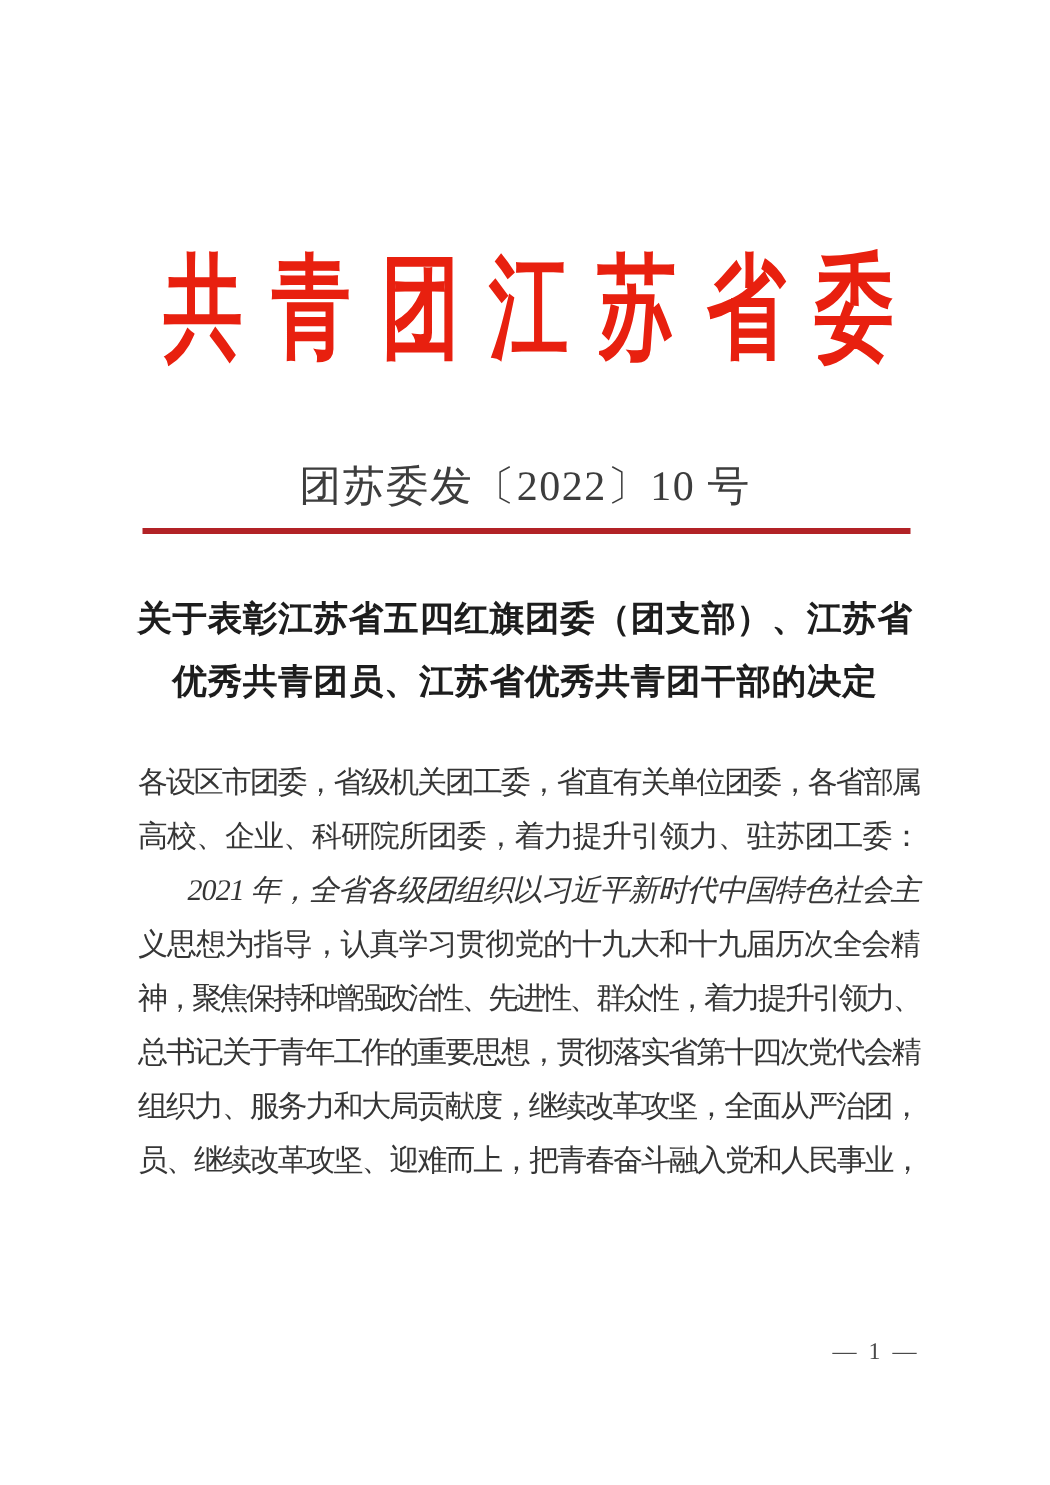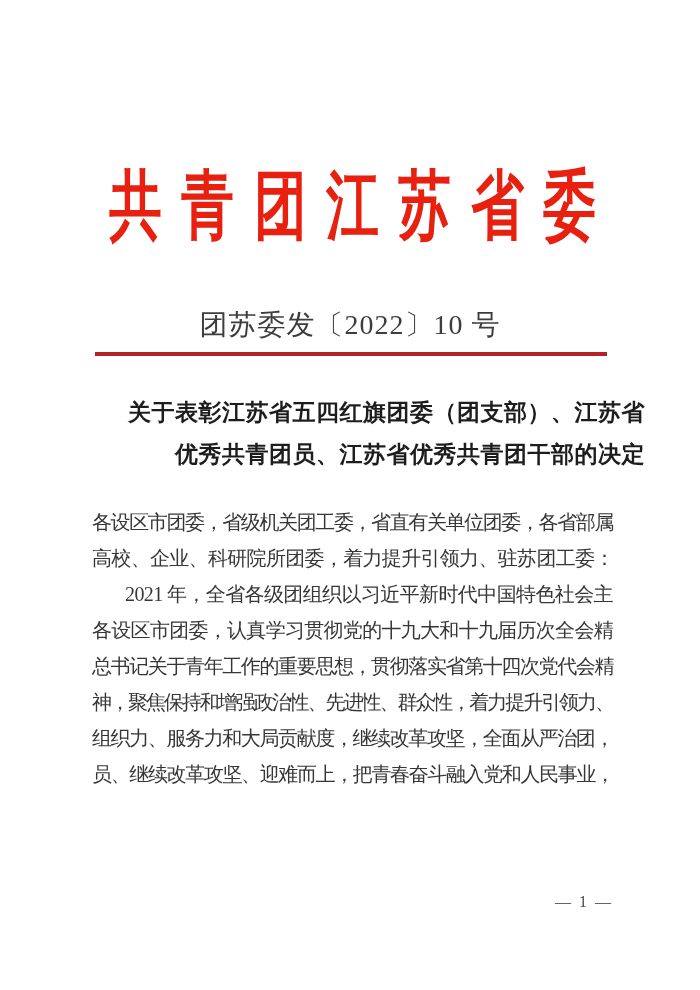--- a/index.html
+++ b/index.html
@@ -26,21 +26,21 @@
     text-align:center;font-size:28px;line-height:30px;
     color:#3d3d3d;letter-spacing:1px;
   }
   
   .red-rule{
     position:absolute;left:95px;top:352px;width:512px;height:4px;
   }
   
   .doc-title{
     position:absolute;left:55px;right:55px;top:392px;
-    text-align:right;font-weight:bold;font-size:23px;line-height:42px;
+    text-align:center;font-weight:bold;font-size:23px;line-height:42px;
     color:#1d1d1d;letter-spacing:0.5px;
   }
   
   .body-text{
     position:absolute;left:92px;top:504px;width:521px;
     color:#363636;
   }
   .jline{
     height:36px;line-height:36px;font-size:20px;
     white-space:nowrap;overflow:visible;
@@ -74,23 +74,23 @@
   <div class="red-rule" style="background: rgb(178, 34, 38);"></div>
 
   <div class="doc-title">
     <div>关于表彰江苏省五四红旗团委（团支部）、江苏省</div>
     <div>优秀共青团员、江苏省优秀共青团干部的决定</div>
   </div>
 
   <div class="body-text">
     <div class="jline" style="letter-spacing: -1.39286px;">各设区市团委，省级机关团工委，省直有关单位团委，各省部属</div>
     <div class="jline" style="letter-spacing: -1.39286px;">高校、企业、科研院所团委，着力提升引领力、驻苏团工委：</div>
-    <div class="jline indent" style="letter-spacing: -0.607143px;">2021 年，全省各级团组织以习近平新时代中国特色社会主</div>
-    <div class="jline" style="letter-spacing: -0.703704px;">各设区市团委，认真学习贯彻党的十九大和十九届历次全会精</div>
+    <div class="jline indent" style="letter-spacing: -0.607143px; font-style: italic;">2021 年，全省各级团组织以习近平新时代中国特色社会主</div>
+    <div class="jline" style="letter-spacing: -0.703704px;">义思想为指导，认真学习贯彻党的十九大和十九届历次全会精</div>
+    <div class="jline" style="letter-spacing: -2.03448px;">神，聚焦保持和增强政治性、先进性、群众性，着力提升引领力、</div>
     <div class="jline" style="letter-spacing: -1.39286px;">总书记关于青年工作的重要思想，贯彻落实省第十四次党代会精</div>
-    <div class="jline" style="letter-spacing: -2.03448px;">神，聚焦保持和增强政治性、先进性、群众性，着力提升引领力、</div>
     <div class="jline" style="letter-spacing: -1.39286px;">组织力、服务力和大局贡献度，继续改革攻坚，全面从严治团，</div>
     <div class="jline" style="letter-spacing: -2.03448px;">员、继续改革攻坚、迎难而上，把青春奋斗融入党和人民事业，</div>
   </div>
 
   <div class="page-number">— 1 —</div>
 
 </div>
 
 </body></html>

